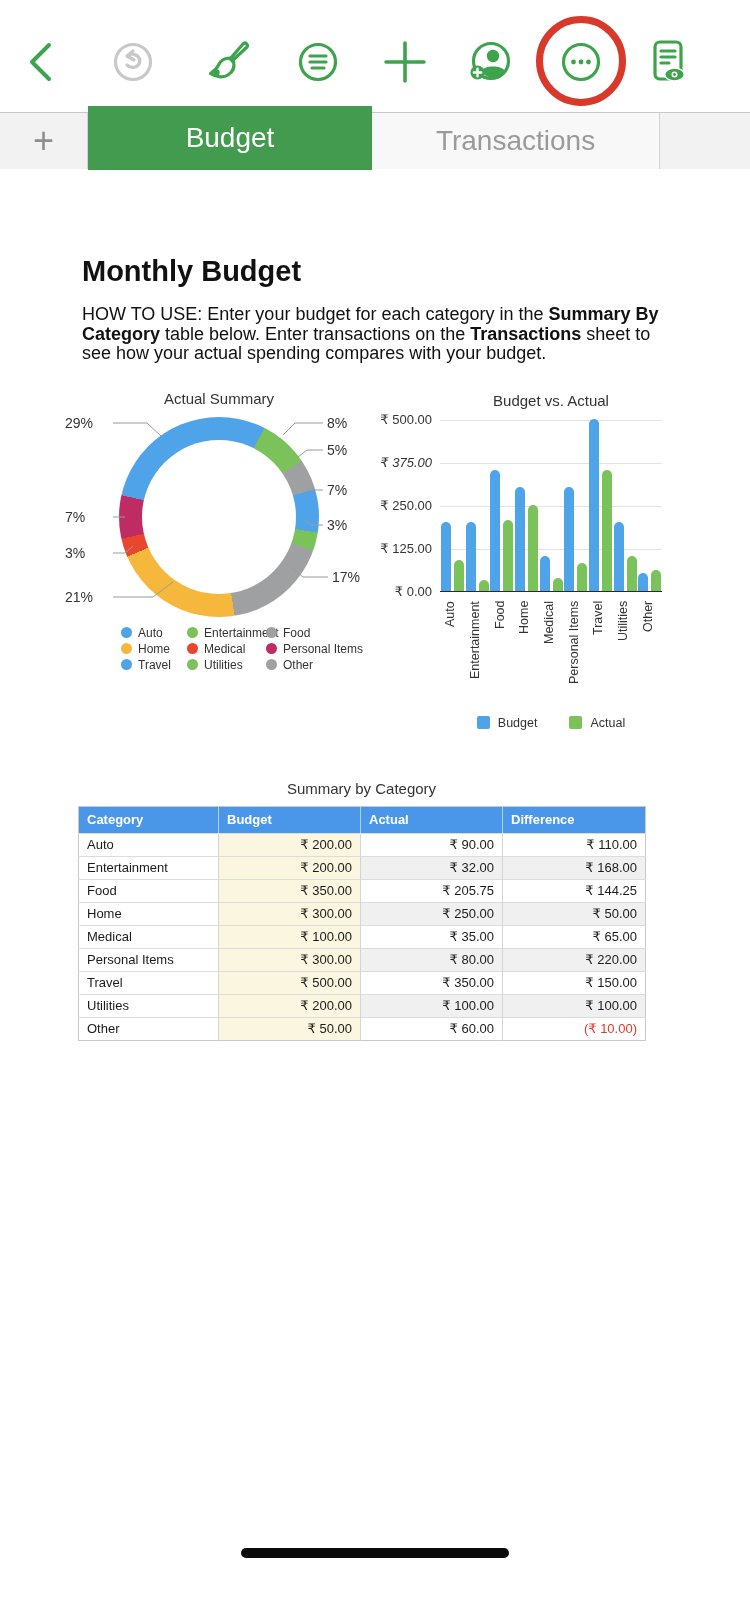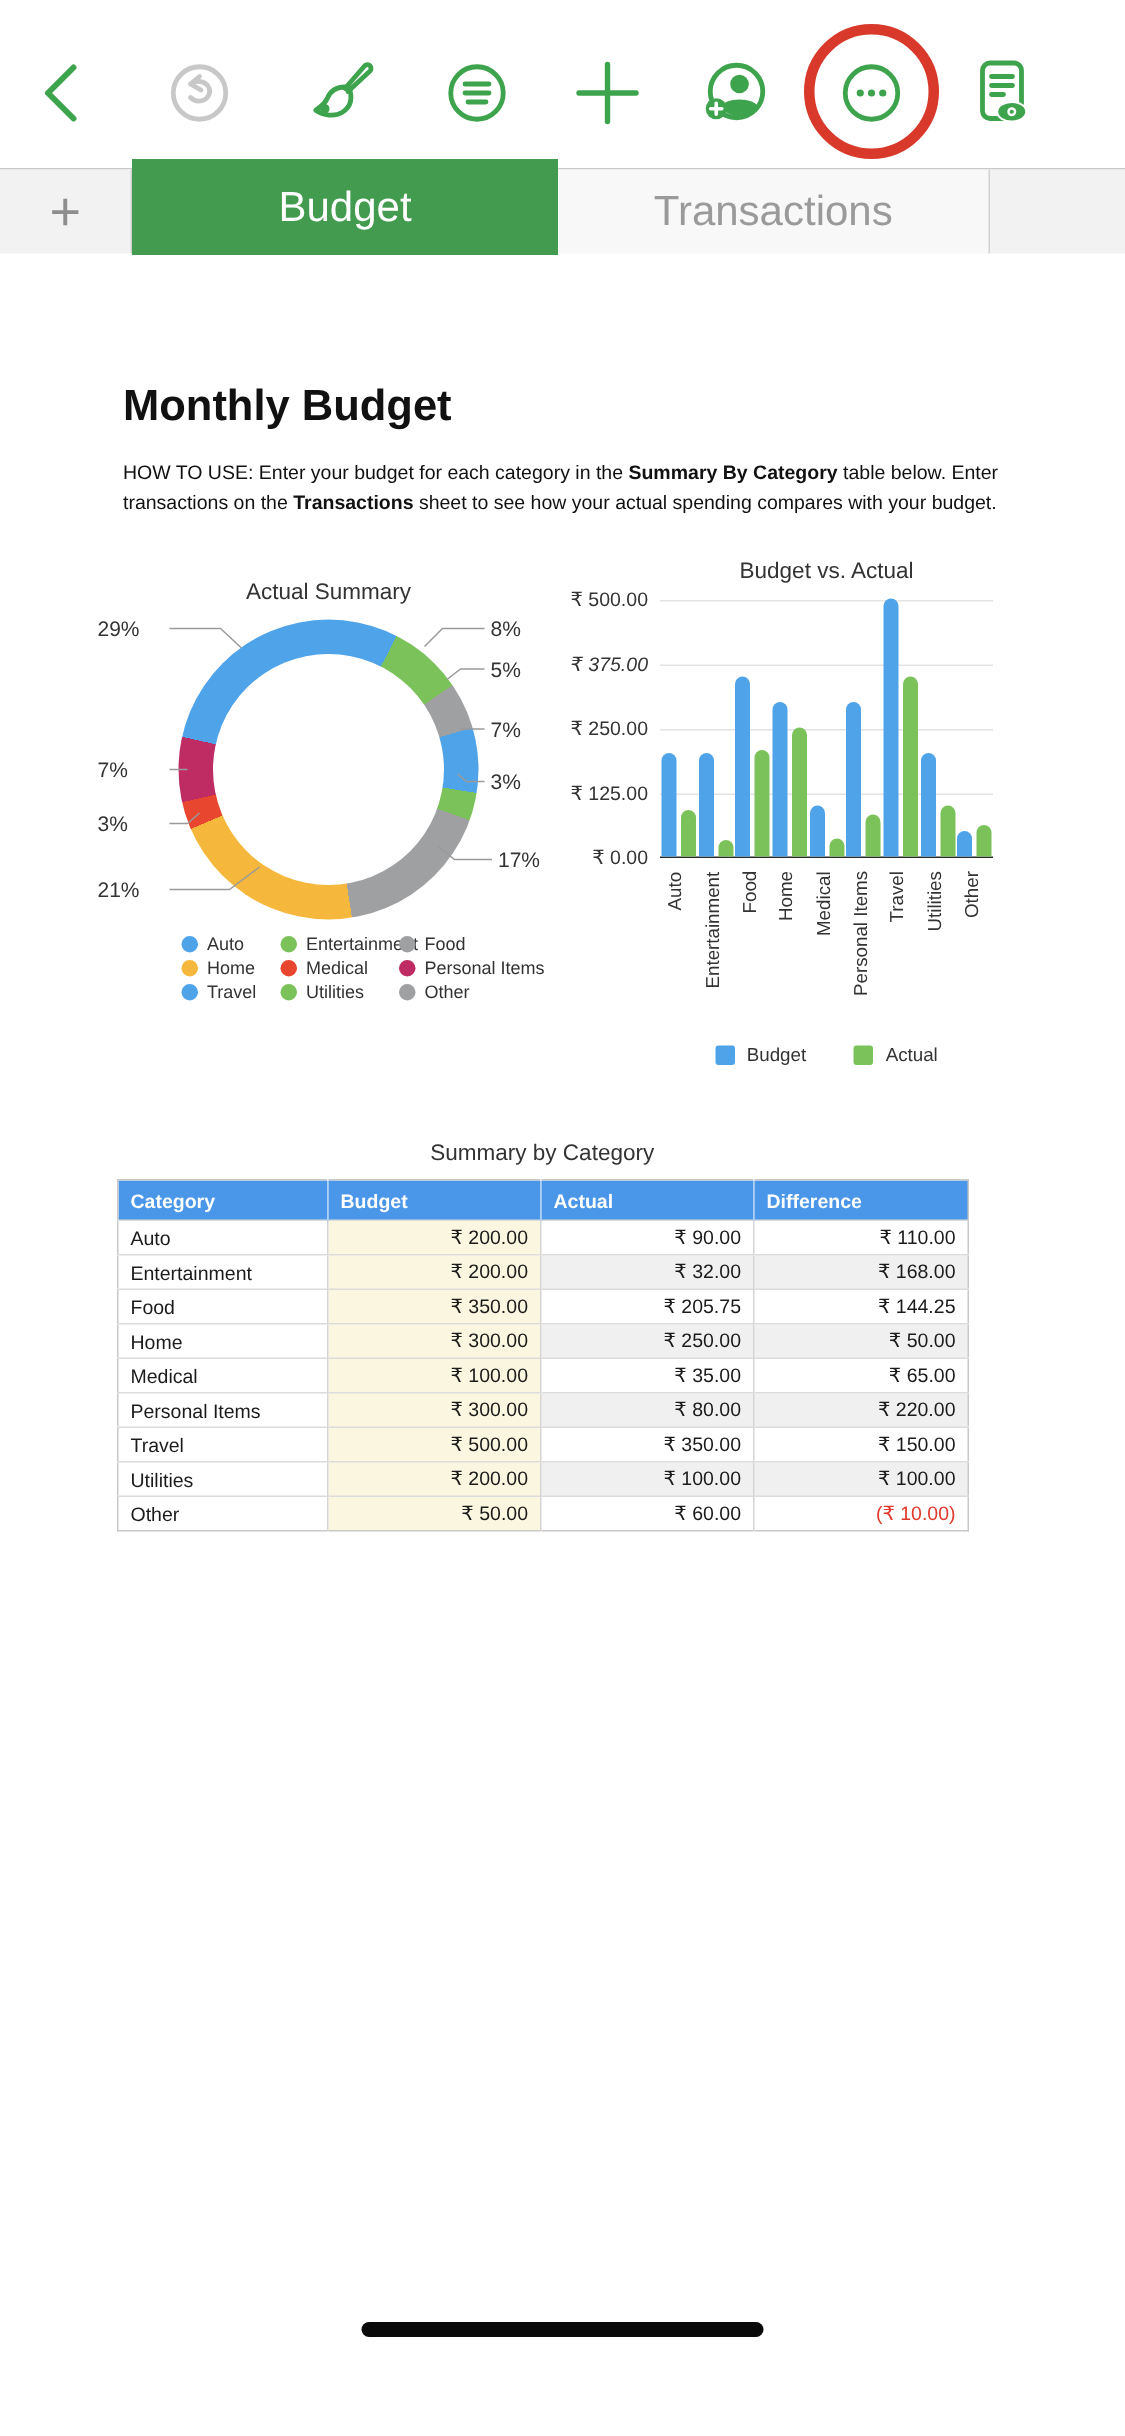--- a/index.html
+++ b/index.html
@@ -33,27 +33,27 @@
   .tabbar{ position:relative; display:flex; height:57px; border-top:1px solid #c8c8c8; }
   .tab{ display:flex; align-items:center; justify-content:center; font-size:28px; }
   .tab-add{ width:88px; background:#f2f2f2; color:#8e8e8e; font-size:36px; font-weight:300; border-right:1px solid #d2d2d2; }
   .tab-active{ width:284px; background:#429b4e; color:#fff; margin-top:-7px; height:64px; }
   .tab-plain{ width:288px; background:#f8f8f8; color:#9a9a9a; border-right:1px solid #d2d2d2; }
   .tab-filler{ flex:1; background:#f2f2f2; }
 
   
   .sheet{ position:relative; background:#fff; }
   .doc-title{ margin:86px 0 0 82px; font-size:29px; font-weight:700; color:#111; }
-  .howto{ margin:17px 0 0 82px; width:596px; font-size:13px; line-height:19.5px; color:#111; }
+  .howto{ margin:17px 0 0 82px; width:596px; font-size:18px; line-height:19.5px; color:#111; }
   .howto b{ font-weight:700; }
 
   
   .charts{ position:relative; margin:26px 0 0 55px; height:360px; }
   .fig-title{ position:absolute; font-size:15px; color:#333; text-align:center; }
-  .donut-fig{ position:absolute; left:0; top:16px; width:340px; height:360px; }
+  .donut-fig{ position:absolute; left:0; top:0; width:340px; height:360px; }
   .donut-title{ left:58px; top:0; width:212px; }
   .ring{ position:absolute; left:64px; top:27px; width:200px; height:200px; border-radius:50%; }
   .ring .hole{ position:absolute; left:23px; top:23px; width:154px; height:154px; border-radius:50%; background:#fff; }
   .leaders{ position:absolute; left:0; top:0; width:340px; height:360px; }
   .leaders polyline{ fill:none; stroke:#9a9a9a; stroke-width:1; }
   .pct{ position:absolute; font-size:14px; color:#333; }
   .pct.L{ left:10px; width:44px; text-align:left; }
   .d-legend{ position:absolute; left:66px; top:236px; display:grid; grid-template-columns:66px 79px 120px; row-gap:2px; }
   .d-leg-item{ display:flex; align-items:center; gap:6px; font-size:12px; color:#333; height:14px; }
   .d-leg-item .dot{ width:11px; height:11px; border-radius:50%; flex:none; }

